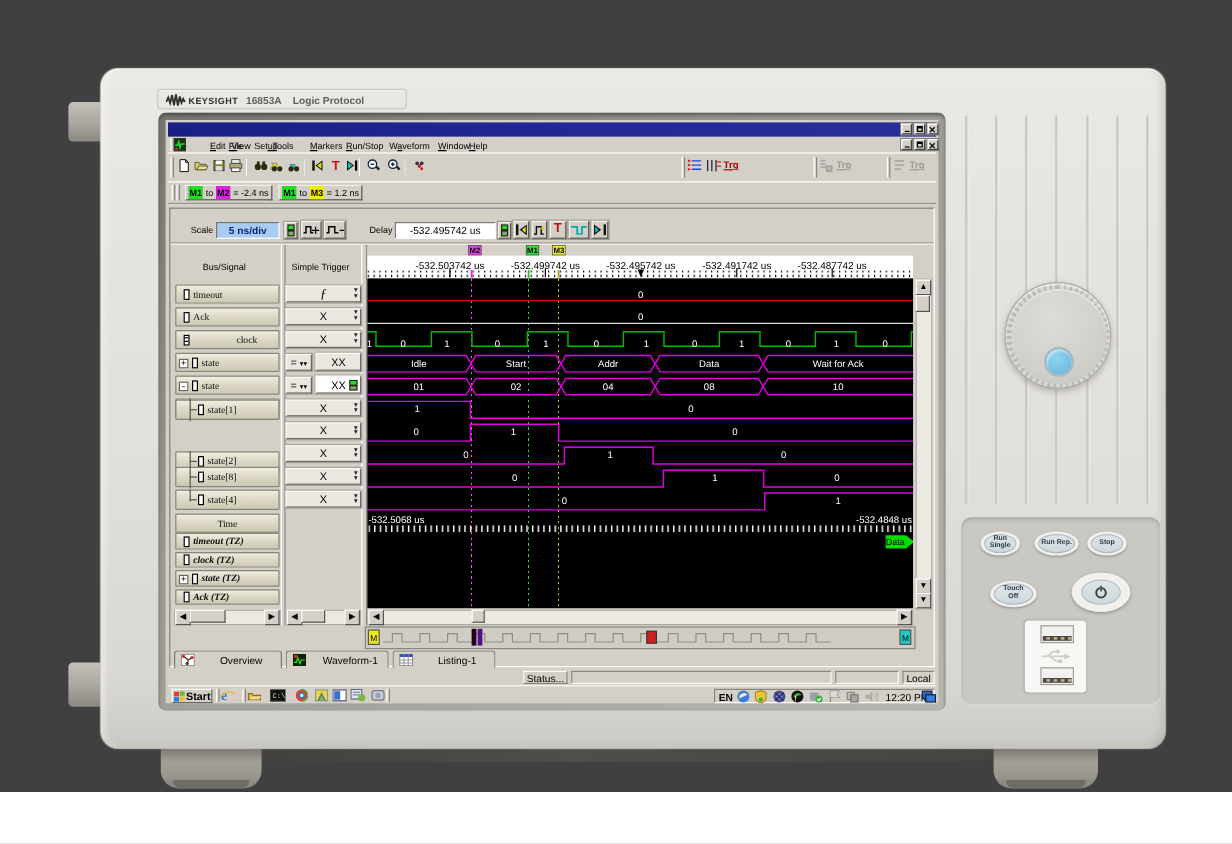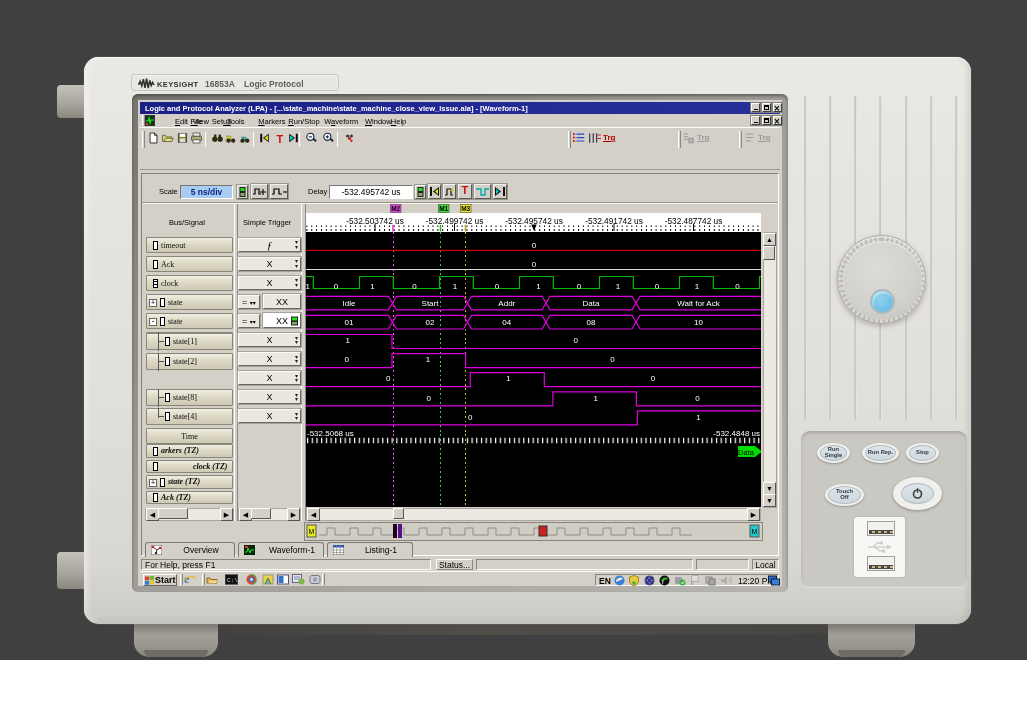--- a/index.html
+++ b/index.html
@@ -162,21 +162,20 @@
               <i style="left:9px"></i>
               <i style="left:15px"></i>
               <i style="left:21px"></i>
             </div>
           </div>
       </div>
     </div>
     <div id="bezel">
       <div id="screen">
         <div id="titlebar">
-          <span class="t">Logic and Protocol Analyzer (LPA) - [...\state_machine\state_machine_close_view_issue.ala] - [Waveform-1]</span>
           <span class="wbtn" style="left:611px;top:1px;">
               <i class="g-min"></i>
             </span>
           <span class="wbtn" style="left:621.5px;top:1px;">
               <i class="g-max"></i>
             </span>
           <span class="wbtn" style="left:632.5px;top:1px;">
               <i class="g-x">✕</i>
             </span>
         </div>
@@ -310,20 +309,26 @@
           <div class="grip" style="left:599px;"></div>
           <div class="tbtn" style="left:603px;"><svg width="15" height="15" viewBox="0 0 15 15">
                 <g stroke="#999" stroke-width="1.2">
                   <path d="M3 3 h9 M3 7 h9 M3 11 h6"></path>
                 </g>
               </svg></div>
           <div class="tbtn" style="left:617px;">
               <span style="position:absolute;left:1px;top:2px;font-size:8px;font-weight:bold;color:#999;text-decoration:underline;">Trg</span>
             </div>
         </div>
+        <div id="mtoolbar">
+          <div class="grip" style="left:3px;top:2px;height:13px;"></div>
+          <div class="grip" style="left:7px;top:2px;height:13px;"></div>
+          <div class="mbtn" style="left:14px;"><b style="background:#22dd22;">M1</b> to <b style="background:#dd22dd;">M2</b> = -2.4 ns</div>
+          <div class="mbtn" style="left:92px;"><b style="background:#22dd22;">M1</b> to <b style="background:#eeee00;">M3</b> = 1.2 ns</div>
+        </div>
         <div id="clientedge"></div>
         <div id="mainframe"></div>
         <div style="position:absolute;left:4px;top:102px;width:636px;height:0;border-top:1px solid #9a968e;border-bottom:1px solid #f6f4f0;"></div>
 
         <span class="lbl9" style="left:21px;top:87px;">Scale</span>
         <div id="scalecombo">5 ns/div</div>
         <div class="sbtn" style="left:99px;width:11px;top:84.5px;height:14px;"><svg width="9" height="12" viewBox="0 0 9 12">
               <rect x="1.5" y="1" width="6" height="10" fill="#222"></rect>
               <rect x="2.5" y="2" width="4" height="3" fill="#2d2"></rect>
               <rect x="2.5" y="7" width="4" height="3" fill="#8a6"></rect>
@@ -364,34 +369,34 @@
               <path d="M2 3.8 L5 6.5 L2 9.2 Z" fill="#0cc"></path>
             </svg></div>
 
         <span class="lbl9" style="left:31px;top:118px;">Bus/Signal</span>
         <span class="lbl9" style="left:105px;top:118px;">Simple Trigger</span>
         <div style="position:absolute;left:96px;top:104px;width:4px;height:317px;background:#d4d0c8;border-left:1px solid #fff;border-right:1px solid #888;"></div>
         <div style="position:absolute;left:163px;top:104px;width:5px;height:317px;background:#d4d0c8;border-left:1px solid #fff;border-right:1px solid #888;"></div>
 
         <div class="rowbtn" style="top:136.5px;"><span class="sigico" style="left:6px;"></span><span style="margin-left:14px;">timeout</span></div>
         <div class="rowbtn" style="top:155.6px;"><span class="sigico" style="left:6px;"></span><span style="margin-left:14px;">Ack</span></div>
-        <div class="rowbtn" style="top:174.7px;"><span class="sigico" style="left:6px;">
+        <div class="rowbtn" style="top:174.7px;padding-left:36px;"><span class="sigico" style="left:6px;">
               <i style="position:absolute;left:0;top:1.5px;width:3px;border-top:1px solid #000;"></i>
               <i style="position:absolute;left:0;top:4px;width:3px;border-top:1px solid #000;"></i>
             </span><span style="margin-left:14px;">clock</span></div>
         <div class="rowbtn" style="top:193.8px;"><span class="pmbox" style="left:2px;">+</span><span class="sigico" style="left:13px;"></span><span style="margin-left:21px;">state</span></div>
         <div class="rowbtn" style="top:212.9px;"><span class="pmbox" style="left:2px;">-</span><span class="sigico" style="left:13px;"></span><span style="margin-left:21px;">state</span></div>
         <div class="rowbtn" style="top:232px;"><i class="tree"></i><span class="sigico" style="left:18px;"></span><span style="margin-left:26px;">state[3]</span></div>
         <div class="rowbtn" style="top:233px;"><i class="tree"></i><span class="sigico" style="left:18px;"></span><span style="margin-left:26px;">state[1]</span></div>
-        <div class="rowbtn" style="top:253px;"><i class="tree"></i><span class="sigico" style="left:18px;"></span><span style="margin-left:26px;">state[2]</span></div>
+        <div class="rowbtn" style="top:276px;"><i class="tree"></i><span class="sigico" style="left:18px;"></span><span style="margin-left:26px;">state[2]</span></div>
         <div class="rowbtn" style="top:289.3px;"><i class="tree"></i><span class="sigico" style="left:18px;"></span><span style="margin-left:26px;">state[8]</span></div>
         <div class="rowbtn" style="top:308.4px;"><i class="tree" style="height:10px;"></i><span class="sigico" style="left:18px;"></span><span style="margin-left:26px;">state[4]</span></div>
         <div class="rowbtn" style="top:327.5px;text-align:center;">Time</div>
-        <div class="rowbtn" style="top:344.3px;height:13.5px;line-height:12px;"><span class="sigico" style="left:6px;top:1.5px;"></span><span style="margin-left:14px;font-style:italic;font-weight:bold;">arkers (TZ)</span></div>
-        <div class="rowbtn" style="top:359.7px;height:13.5px;line-height:12px;padding-left:32px;"><span class="sigico" style="left:6px;top:1.5px;"></span><span style="margin-left:14px;font-style:italic;font-weight:bold;">clock (TZ)</span></div>
+        <div class="rowbtn" style="top:344.3px;height:13.5px;line-height:12px;"><span class="sigico" style="left:6px;top:1.5px;"></span><span style="margin-left:14px;font-style:italic;font-weight:bold;">timeout (TZ)</span></div>
+        <div class="rowbtn" style="top:359.7px;height:13.5px;line-height:12px;"><span class="sigico" style="left:6px;top:1.5px;"></span><span style="margin-left:14px;font-style:italic;font-weight:bold;">clock (TZ)</span></div>
         <div class="rowbtn" style="top:375.1px;height:13.5px;line-height:12px;"><span class="pmbox" style="left:2px;top:2.5px;">+</span><span class="sigico" style="left:13px;top:1.5px;"></span><span style="margin-left:21px;font-style:italic;font-weight:bold;">state (TZ)</span></div>
         <div class="rowbtn" style="top:390.5px;height:13.5px;line-height:12px;"><span class="sigico" style="left:6px;top:1.5px;"></span><span style="margin-left:14px;font-style:italic;font-weight:bold;">Ack (TZ)</span></div>
 
         <div class="trgbtn" style="top:137.5px;"><i style="font-family:'Liberation Serif',serif;font-size:11px;">ƒ</i><span class="chev">▾<br>▾</span></div>
         <div class="trgbtn" style="top:156.6px;">X<span class="chev">▾<br>▾</span></div>
         <div class="trgbtn" style="top:175.7px;">X<span class="chev">▾<br>▾</span></div>
         <div class="trgbtn" style="top:194.8px;width:22px;">= <span style="font-size:6px;">▾▾</span></div>
         <div class="trgbtn" style="top:193.8px;left:125px;width:38px;height:15px;line-height:14px;">XX</div>
         <div class="trgbtn" style="top:213.9px;width:22px;">= <span style="font-size:6px;">▾▾</span></div>
         <div class="trgbtn" style="top:212.9px;left:125px;width:38px;height:15px;line-height:14px;background:#fff;">XX<svg style="position:absolute;right:1px;top:2px;" width="9" height="10" viewBox="0 0 9 10">
@@ -563,21 +568,20 @@
         <div class="tab" style="left:189px;width:86px;">
             <span class="ti"><svg width="11" height="10" viewBox="0 0 11 10">
                 <rect width="11" height="10" fill="#fff" stroke="#555"></rect>
                 <rect x="0" y="0" width="11" height="2.5" fill="#3355bb"></rect>
                 <path d="M3.6 0 V10 M7.2 0 V10 M0 5 H11 M0 7.5 H11" stroke="#888" stroke-width=".7"></path>
               </svg></span>
             <span class="tx">Listing-1</span>
           </div>
 
         <div id="statusbar">
-          <div class="spanel" style="left:1px;width:290px;">For Help, press F1</div>
           <div class="spanel" style="left:296px;width:37px;border-color:#fbfaf7 #8a877f #8a877f #fbfaf7;text-align:center;padding-left:0;">Status...</div>
           <div class="spanel" style="left:336px;width:217px;"></div>
           <div class="spanel" style="left:556px;width:53px;"></div>
           <div class="spanel" style="left:612px;width:27px;text-align:center;padding-left:0;">Local</div>
         </div>
 
         <div id="taskbar">
           <div style="position:absolute;left:3px;top:1.5px;width:34px;height:12px;background:#d4d0c8;border:1px solid;border-color:#fbfaf7 #6a6862 #6a6862 #fbfaf7;font-size:9px;font-weight:bold;line-height:10px;">
             <svg style="position:absolute;left:1px;top:1.5px;" width="9" height="9" viewBox="0 0 9 9">
                 <rect x="0" y="0.5" width="4.2" height="3.8" fill="#e33e2b"></rect>

